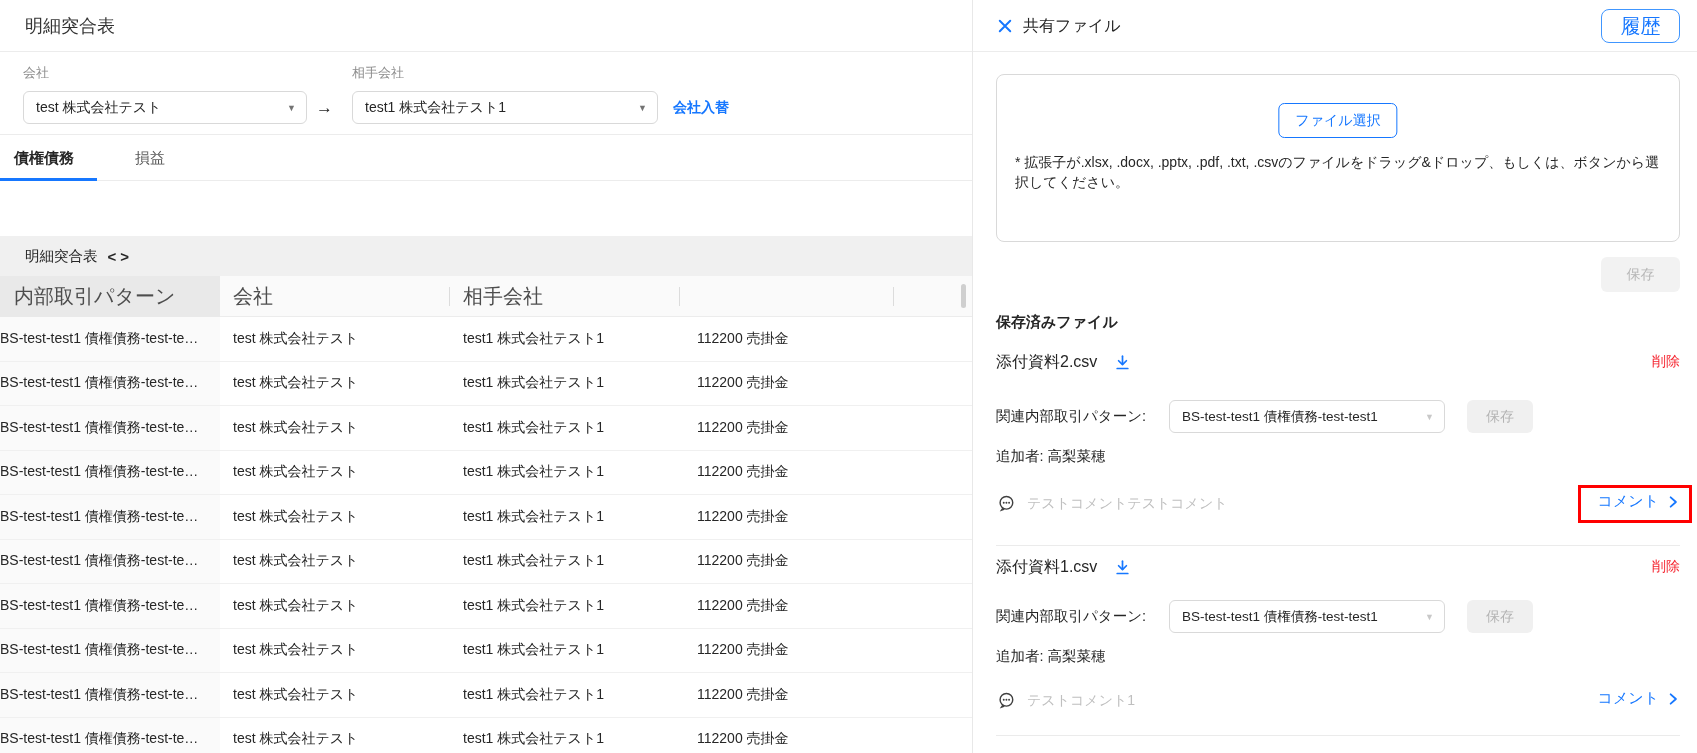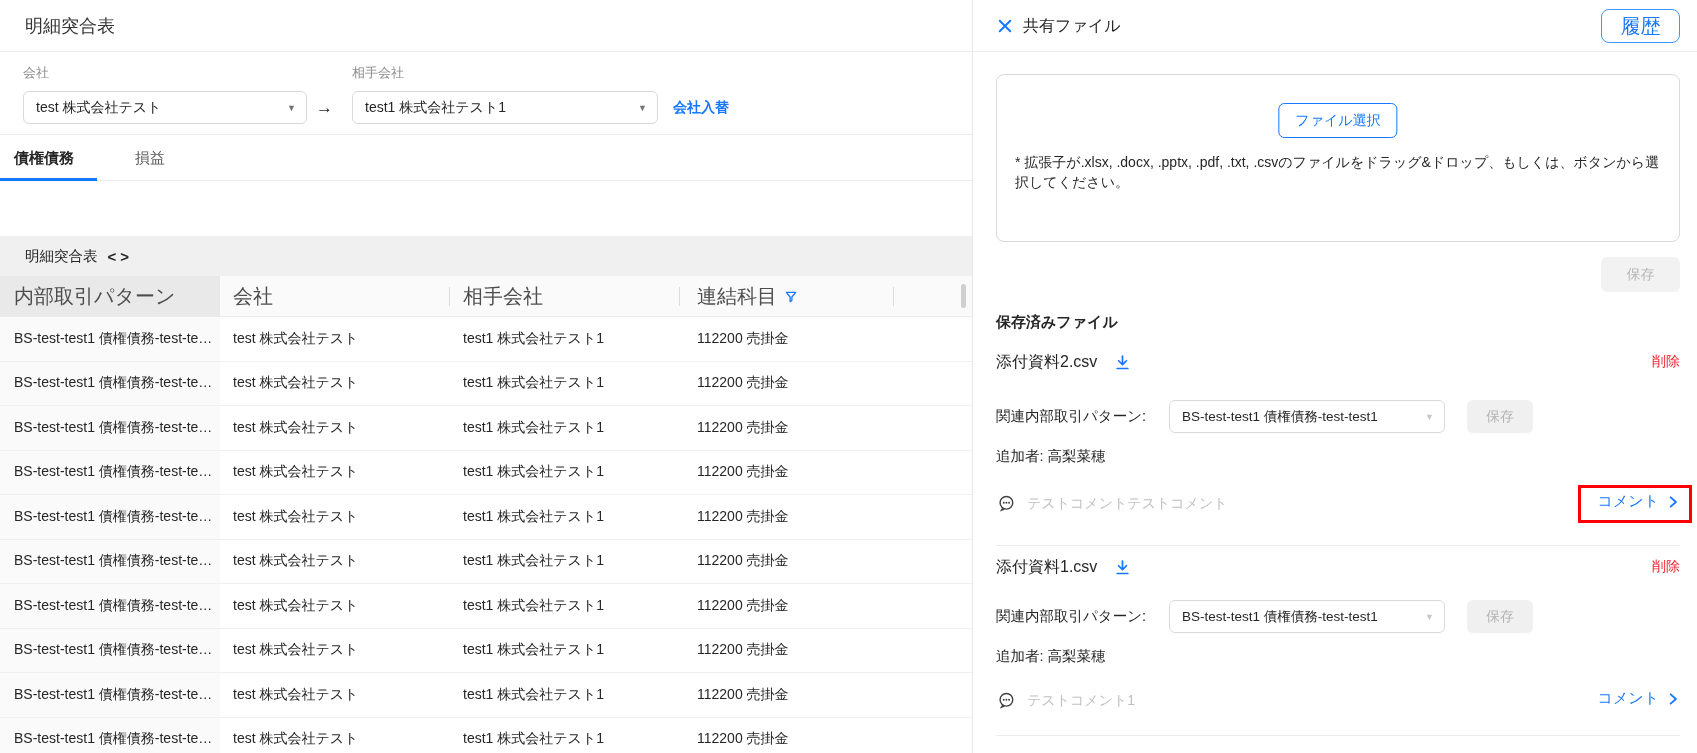--- a/index.html
+++ b/index.html
@@ -43,21 +43,21 @@
   .th.h1{left:0;width:220px;background:#e9e9e9;padding-left:14px;}
   .th.h2{left:220px;width:229px;padding-left:13px;}
   .th.h3{left:449px;width:230px;padding-left:14px;}
   .th.h4{left:679px;width:293px;padding-left:18px;gap:7px;}
   .hsep{position:absolute;top:11px;width:1px;height:19px;background:#dcdcdc;}
   .hsep.s1{left:449px;} .hsep.s2{left:679px;} .hsep.s3{left:893px;}
 
   .tbody{position:absolute;left:0;top:317px;width:972px;height:436px;overflow:hidden;}
   .trow{height:44.5px;display:flex;border-bottom:1px solid var(--line2);background:#fff;cursor:pointer;}
   .td{display:flex;align-items:center;font-size:14px;color:var(--txt);white-space:nowrap;overflow:hidden;flex:none;}
-  .td.c1{width:220px;padding-left:14px;background:#fafafa;}
+  .td.c1{width:220px;background:#fafafa;}
   .td.c2{width:229px;padding-left:13px;}
   .td.c3{width:230px;padding-left:14px;}
   .td.c4{width:293px;padding-left:18px;}
   .vthumb{position:absolute;left:961px;top:284px;width:5px;height:24px;background:#cfcfcf;border-radius:3px;}
 
   
   .panel{position:absolute;left:972px;top:0;width:725px;height:753px;border-left:1px solid #e8e8e8;background:#fff;}
   .p-header{position:absolute;left:0;top:0;width:100%;height:52px;border-bottom:1px solid var(--line);}
   .close-btn{position:absolute;left:23px;top:17px;width:18px;height:18px;cursor:pointer;display:flex;}
   .p-title{position:absolute;left:50px;top:16px;font-size:16px;font-weight:500;color:var(--txt);}
@@ -136,26 +136,20 @@
     <div class="section-head">
       <span>明細突合表</span>
       <span class="chev p">&lt;</span>
       <span class="chev n">&gt;</span>
     </div>
 
     <div class="thead">
       <div class="th h1">内部取引パターン</div>
       <div class="th h2">会社</div>
       <div class="th h3">相手会社</div>
-      <div class="th h4">
-        <span>連結科目</span>
-        <svg width="14" height="14" viewBox="0 0 24 24">
-          <path d="M4 4h16l-6.5 8v6l-3 2v-8z" fill="none" stroke="#1677ff" stroke-width="2.2" stroke-linejoin="round"></path>
-        </svg>
-      </div>
       <div class="hsep s1"></div>
       <div class="hsep s2"></div>
       <div class="hsep s3"></div>
     </div>
 
     <div class="tbody">
         <div class="trow">
           <div class="td c1">BS-test-test1 債権債務-test-te…</div>
           <div class="td c2">test 株式会社テスト</div>
           <div class="td c3">test1 株式会社テスト1</div>

